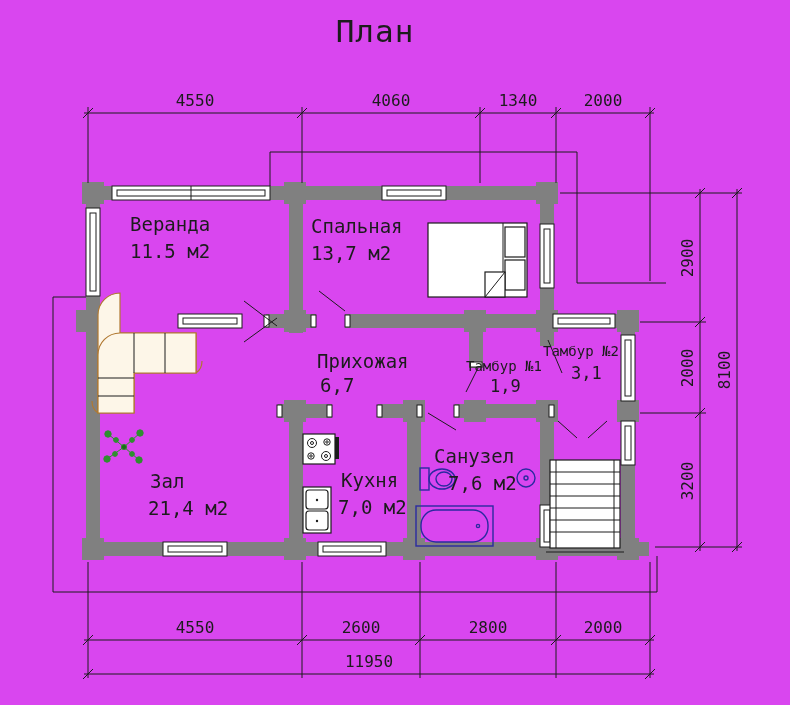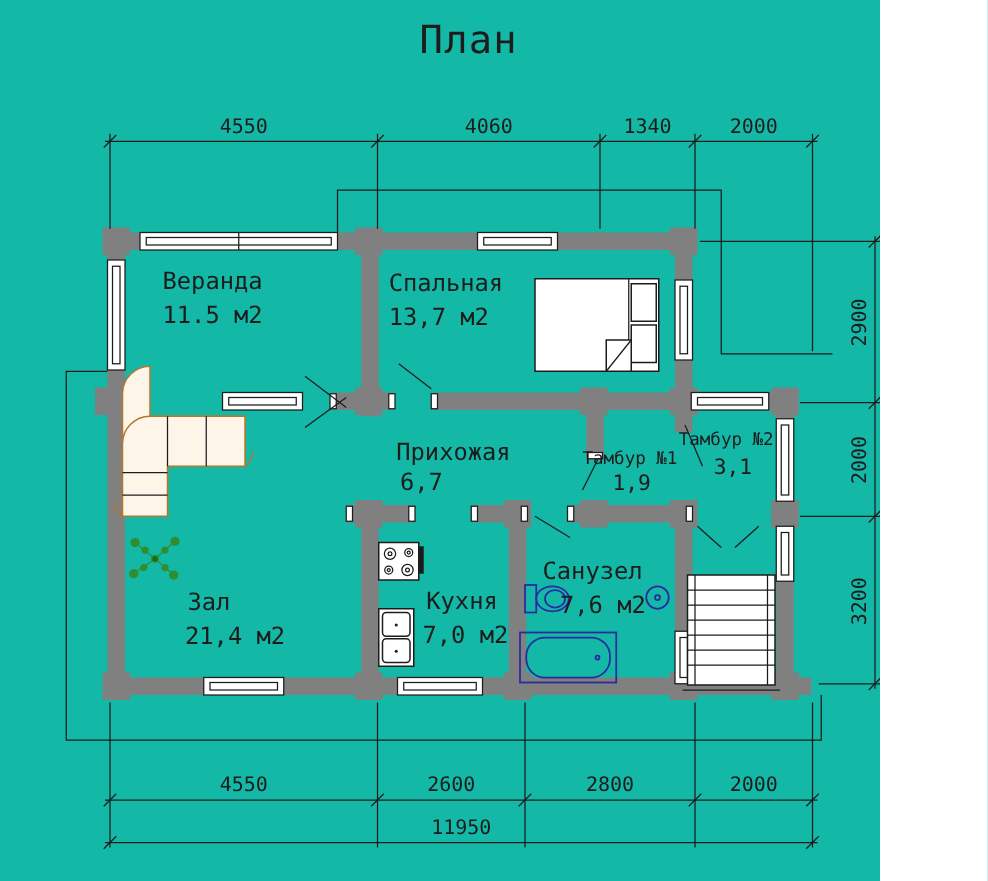--- a/index.html
+++ b/index.html
@@ -1,16 +1,16 @@
 <!DOCTYPE html>
 <html><head>
 <meta charset="utf-8">
 <style>
   html,body{margin:0;padding:0;background:#ffffff;}
-  .plan-wrap{width:704px;height:705px;position:relative;background:#14b8a6;overflow:hidden;}
+  .plan-wrap{width:790px;height:705px;position:relative;background:#d946ef;overflow:hidden;}
   svg{display:block;}
   text{font-family:"DejaVu Sans Mono",monospace;fill:#1c1c1c;}
   .title-text{font-size:31px;letter-spacing:1px;}
   .room-label{font-size:19px;}
   .room-label-sm{font-size:14px;}
   .room-area-sm{font-size:17px;}
   .dim-text{font-size:16px;}
   .wall{fill:#808080;stroke:none;}
   .thin{stroke:#1c1c1c;stroke-width:1;fill:none;}
   .win{fill:#ffffff;stroke:#1c1c1c;stroke-width:1;}

